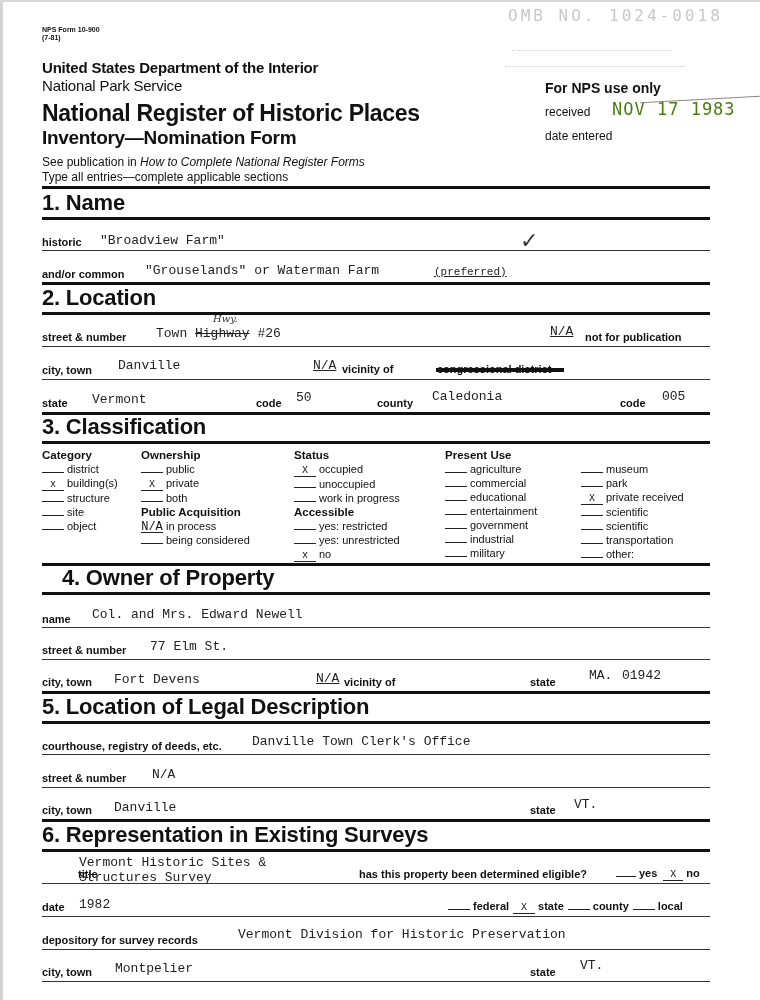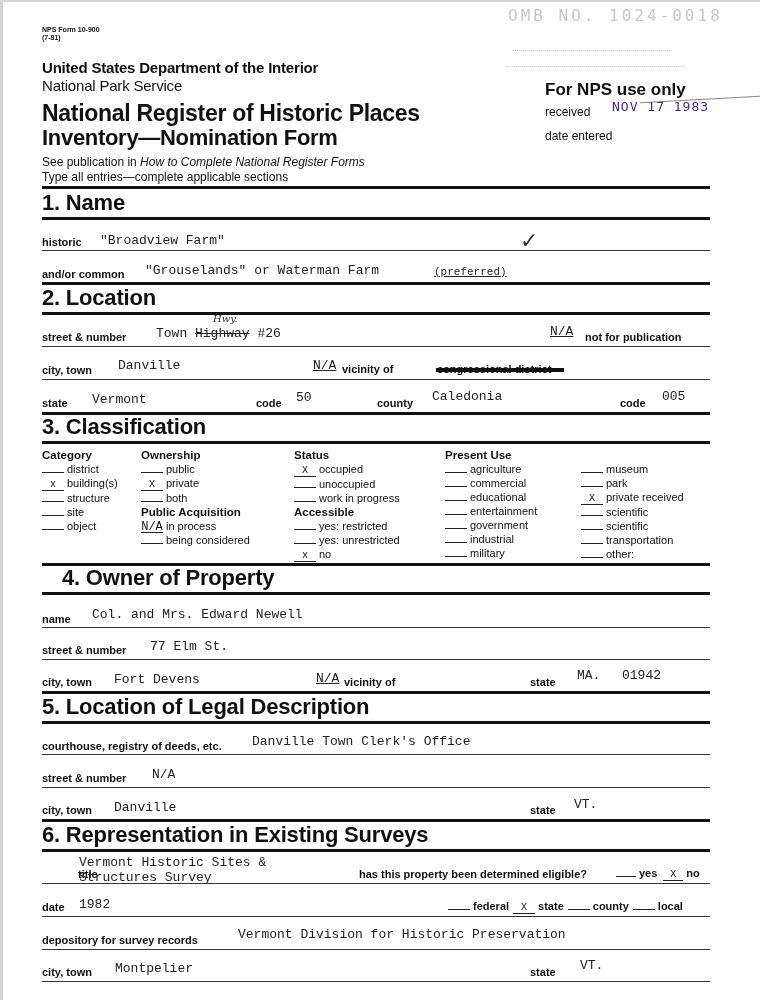--- a/index.html
+++ b/index.html
@@ -7,30 +7,30 @@
     width: 760px; height: 1000px; background: #ffffff; position: relative; overflow: hidden;
     font-family: "Liberation Sans", sans-serif; color: #111;
   }
   .edge { position: absolute; left: 0; top: 0; width: 3px; height: 1000px; background: #d4d4d4; }
   .edge-top { position: absolute; left: 0; top: 0; width: 760px; height: 2px; background: #d8d8d8; }
   .abs { position: absolute; }
   .form-no { left: 42px; top: 26px; font-size: 7px; font-weight: bold; line-height: 8px; }
   .dept { left: 42px; top: 59px; font-size: 15px; font-weight: bold; line-height: 17px; letter-spacing: -0.2px; }
   .park { left: 42px; top: 77px; font-size: 15px; line-height: 17px; letter-spacing: -0.2px; }
   .title1 { left: 42px; top: 100px; font-size: 23px; font-weight: bold; line-height: 26px; letter-spacing: -0.3px; }
-  .title2 { left: 42px; top: 125px; font-size: 22px; font-weight: bold; line-height: 26px; letter-spacing: -0.3px; }
+  .title2 { left: 42px; top: 125px; font-size: 19px; font-weight: bold; line-height: 26px; letter-spacing: -0.3px; }
   .instr1 { left: 42px; top: 155px; font-size: 12px; line-height: 14px; }
   .instr1 i { font-style: italic; }
   .instr2 { left: 42px; top: 170px; font-size: 12px; line-height: 14px; }
   .stamp-omb { left: 508px; top: 6px; font-size: 16px; color: #c8c8c8; letter-spacing: 3px; font-family: "DejaVu Sans Mono", monospace; }
   .stamp-dots { left: 512px; top: 30px; width: 160px; height: 20px; border-bottom: 1px dotted #d0d0d0; }
   .stamp-dots2 { left: 505px; top: 60px; width: 180px; height: 6px; border-bottom: 1px dotted #cfcfcf; }
-  .nps-use { left: 545px; top: 80px; font-size: 17px; font-weight: bold; }
+  .nps-use { left: 545px; top: 80px; font-size: 14px; font-weight: bold; }
   .received { left: 545px; top: 105px; font-size: 12px; }
-  .recv-date { left: 612px; top: 99px; font-size: 13px; color: #4c1d95; font-family: "DejaVu Sans Mono", monospace; letter-spacing: 1px; }
+  .recv-date { left: 612px; top: 99px; font-size: 17px; color: #4d7c0f; font-family: "DejaVu Sans Mono", monospace; letter-spacing: 1px; }
   .recv-line { left: 640px; top: 99px; width: 120px; height: 1px; background: #888; transform: rotate(-3deg); }
   .date-entered { left: 545px; top: 129px; font-size: 12px; }
 
   .rule { position: absolute; left: 42px; width: 668px; background: #111; }
   .thick { height: 3px; }
   .thin { height: 1px; background: #333; }
   .sec-head { position: absolute; left: 42px; font-size: 22px; font-weight: bold; line-height: 24px; letter-spacing: -0.2px; }
   .lbl { position: absolute; font-size: 11px; font-weight: bold; font-stretch: condensed; color: #111; white-space: nowrap; }
   .typed { position: absolute; font-family: "Liberation Mono", monospace; font-size: 13px; color: #222; white-space: nowrap; }
   .hand { position: absolute; font-family: "DejaVu Serif", serif; font-style: italic; font-size: 10px; color: #333; }
@@ -256,21 +256,21 @@
 <div class="typed" style="left:92px;top:607px;">Col. and Mrs. Edward Newell</div>
 <div class="rule thin" style="top:627px;"></div>
 <div class="lbl" style="left:42px;top:644px;">street &amp; number</div>
 <div class="typed" style="left:150px;top:639px;">77 Elm St.</div>
 <div class="rule thin" style="top:659px;"></div>
 <div class="lbl" style="left:42px;top:676px;">city, town</div>
 <div class="typed" style="left:114px;top:672px;">Fort Devens</div>
 <div class="typed" style="left:316px;top:671px;text-decoration:underline;">N/A</div>
 <div class="lbl" style="left:344px;top:676px;">vicinity of</div>
 <div class="lbl" style="left:530px;top:676px;">state</div>
-<div class="typed" style="left:577px;top:668px;">MA.</div>
+<div class="typed" style="left:589px;top:668px;">MA.</div>
 <div class="typed" style="left:622px;top:668px;">01942</div>
 <div class="rule thick" style="top:691px;"></div>
 
 <div class="sec-head" style="top:695px;">5.  Location of Legal Description</div>
 <div class="rule thick" style="top:721px;"></div>
 <div class="lbl" style="left:42px;top:740px;">courthouse, registry of deeds, etc.</div>
 <div class="typed" style="left:252px;top:734px;">Danville Town Clerk's Office</div>
 <div class="rule thin" style="top:754px;"></div>
 <div class="lbl" style="left:42px;top:772px;">street &amp; number</div>
 <div class="typed" style="left:152px;top:767px;">N/A</div>

